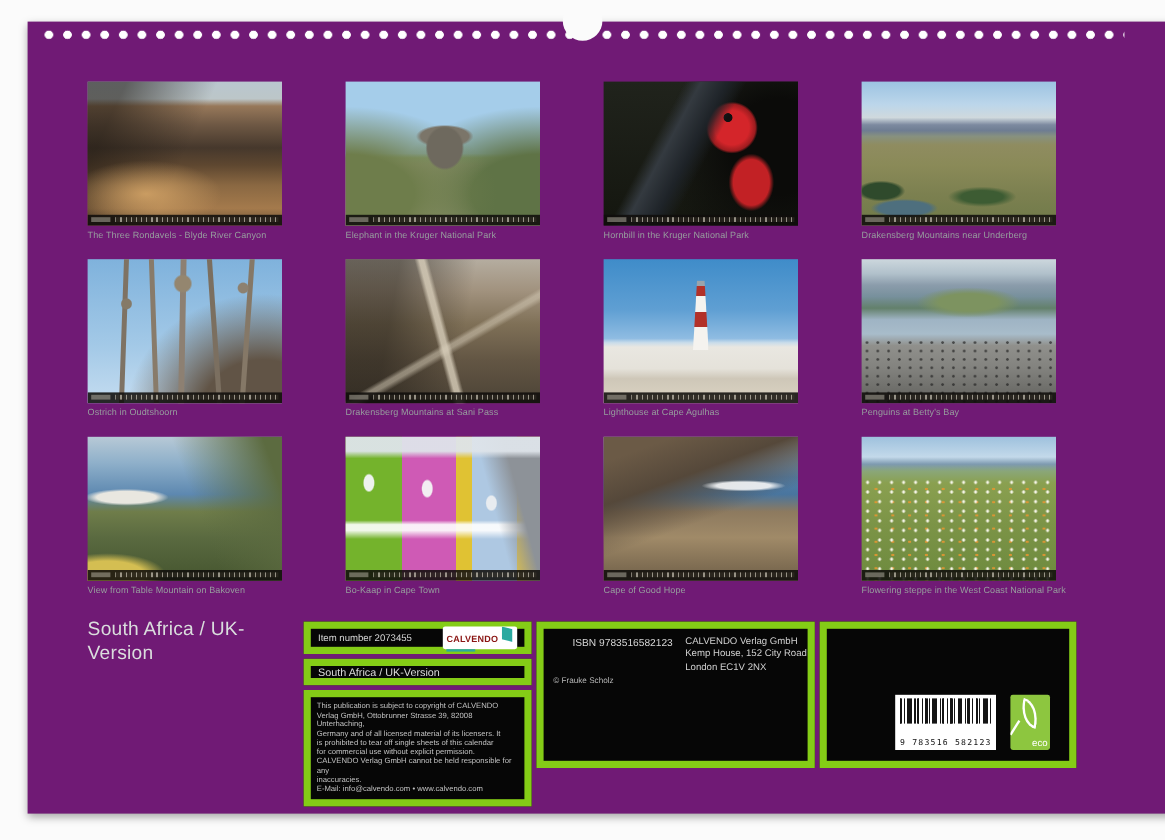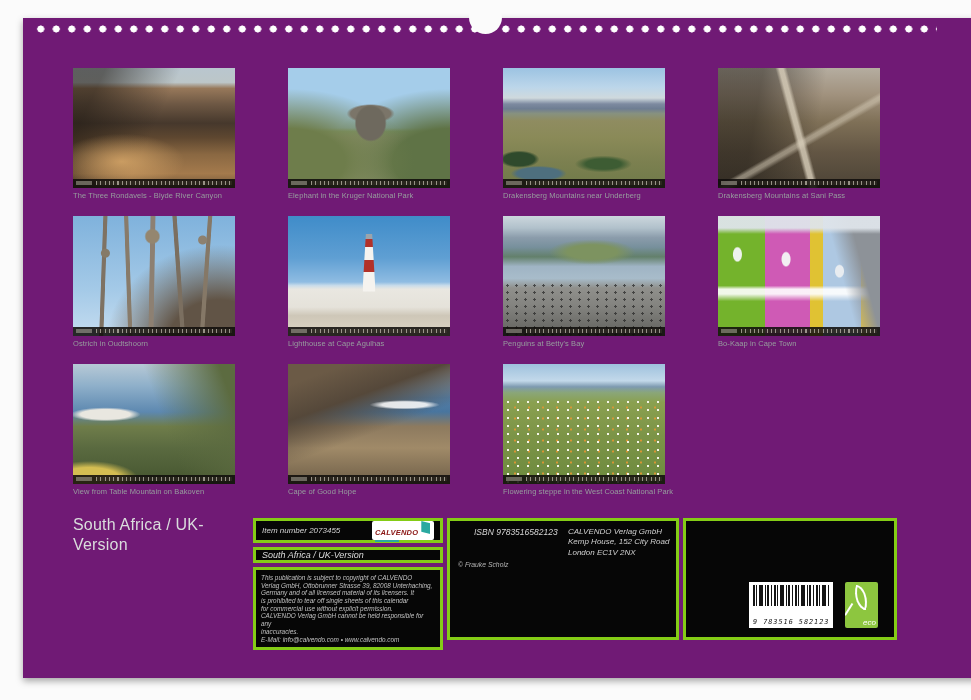--- a/index.html
+++ b/index.html
@@ -89,21 +89,21 @@
     linear-gradient(180deg,#9ec1dd 0%,#c3d9ea 14%,#7e9ab0 19%,#8aa678 24%,#8aa050 32%,#7c9447 60%,#6d8a3e 100%);}
   .flowers{position:absolute;left:0;right:0;top:28%;bottom:0;
     background-image:
       radial-gradient(circle 1.4px,rgba(252,250,240,.95) 85%,rgba(0,0,0,0) 100%),
       radial-gradient(circle 1.2px,rgba(228,150,50,.9) 85%,rgba(0,0,0,0) 100%);
     background-size:10px 8px,14px 11px;background-position:0 0,5px 4px;}
   
   .big-title{position:absolute;left:50px;top:497px;width:180px;font-size:16px;line-height:1.22;color:#dadddd;letter-spacing:.2px;}
   .panel{position:absolute;left:230px;top:500px;width:644px;height:122px;display:flex;gap:4px;color:#d2d2d2;}
   .col-left{width:190px;display:flex;flex-direction:column;gap:4px;}
-  .cell{border:3px solid #84cc16;box-sizing:border-box;background:#060606;font-style:italic;}
+  .cell{border:6px solid #84cc16;box-sizing:border-box;background:#060606;}
   .cell-item{height:27px;display:flex;align-items:center;justify-content:space-between;padding:0 6px;}
   .item-label{font-size:8px;color:#d6d6d6;}
   .cal-logo{width:62px;height:19px;background:#fff;border-radius:2px;display:flex;align-items:flex-start;gap:3px;padding:0 3px;box-sizing:border-box;}
   .cal-text{font-size:7.5px;font-weight:bold;color:#8a1513;letter-spacing:.2px;line-height:1;}
   .cal-tag{display:block;height:2px;width:24px;background:#2aa9a0;margin-top:1px;}
   .cal-mark{width:9px;height:13px;background:#2aa9a0;clip-path:polygon(0 0,100% 18%,100% 100%,0 82%);}
   .cell-title{height:23px;display:flex;align-items:center;padding:0 6px;font-size:9px;color:#dcdcdc;}
   .cell-legal{flex:1;padding:4px 5px;font-size:6.4px;line-height:1.2;color:#c2c2c2;white-space:pre-line;}
   .col-mid{flex:1;position:relative;padding:6px 24px;box-sizing:border-box;}
   .isbn{font-size:8.5px;color:#d6d6d6;}
@@ -135,62 +135,68 @@
         </div>
       <div class="caption">The Three Rondavels - Blyde River Canyon</div>
     </div>
     <div class="thumb">
       <div class="photo p2">
           <div class="strip"></div>
         </div>
       <div class="caption">Elephant in the Kruger National Park</div>
     </div>
     <div class="thumb">
+      <div class="photo p3">
+          <div class="strip"></div>
+        </div>
+      <div class="caption">Hornbill in the Kruger National Park</div>
+    </div>
+    <div class="thumb">
       <div class="photo p4">
           <div class="strip"></div>
         </div>
       <div class="caption">Drakensberg Mountains near Underberg</div>
     </div>
     <div class="thumb">
+      <div class="photo p6">
+          <div class="strip"></div>
+        </div>
+      <div class="caption">Ostrich in Oudtshoorn</div>
+    </div>
+    <div class="thumb">
       <div class="photo p5">
           <div class="strip"></div>
         </div>
       <div class="caption">Drakensberg Mountains at Sani Pass</div>
-    </div>
-    <div class="thumb">
-      <div class="photo p6">
-          <div class="strip"></div>
-        </div>
-      <div class="caption">Ostrich in Oudtshoorn</div>
     </div>
     <div class="thumb">
       <div class="photo p7">
           <div class="tower"></div>
           <div class="strip"></div>
         </div>
       <div class="caption">Lighthouse at Cape Agulhas</div>
     </div>
     <div class="thumb">
       <div class="photo p8">
           <div class="specks"></div>
           <div class="strip"></div>
         </div>
       <div class="caption">Penguins at Betty's Bay</div>
     </div>
     <div class="thumb">
+      <div class="photo p9">
+          <div class="strip"></div>
+        </div>
+      <div class="caption">View from Table Mountain on Bakoven</div>
+    </div>
+    <div class="thumb">
       <div class="photo p10">
           <div class="strip"></div>
         </div>
       <div class="caption">Bo-Kaap in Cape Town</div>
-    </div>
-    <div class="thumb">
-      <div class="photo p9">
-          <div class="strip"></div>
-        </div>
-      <div class="caption">View from Table Mountain on Bakoven</div>
     </div>
     <div class="thumb">
       <div class="photo p11">
           <div class="strip"></div>
         </div>
       <div class="caption">Cape of Good Hope</div>
     </div>
     <div class="thumb">
       <div class="photo p12">
           <div class="flowers"></div>

